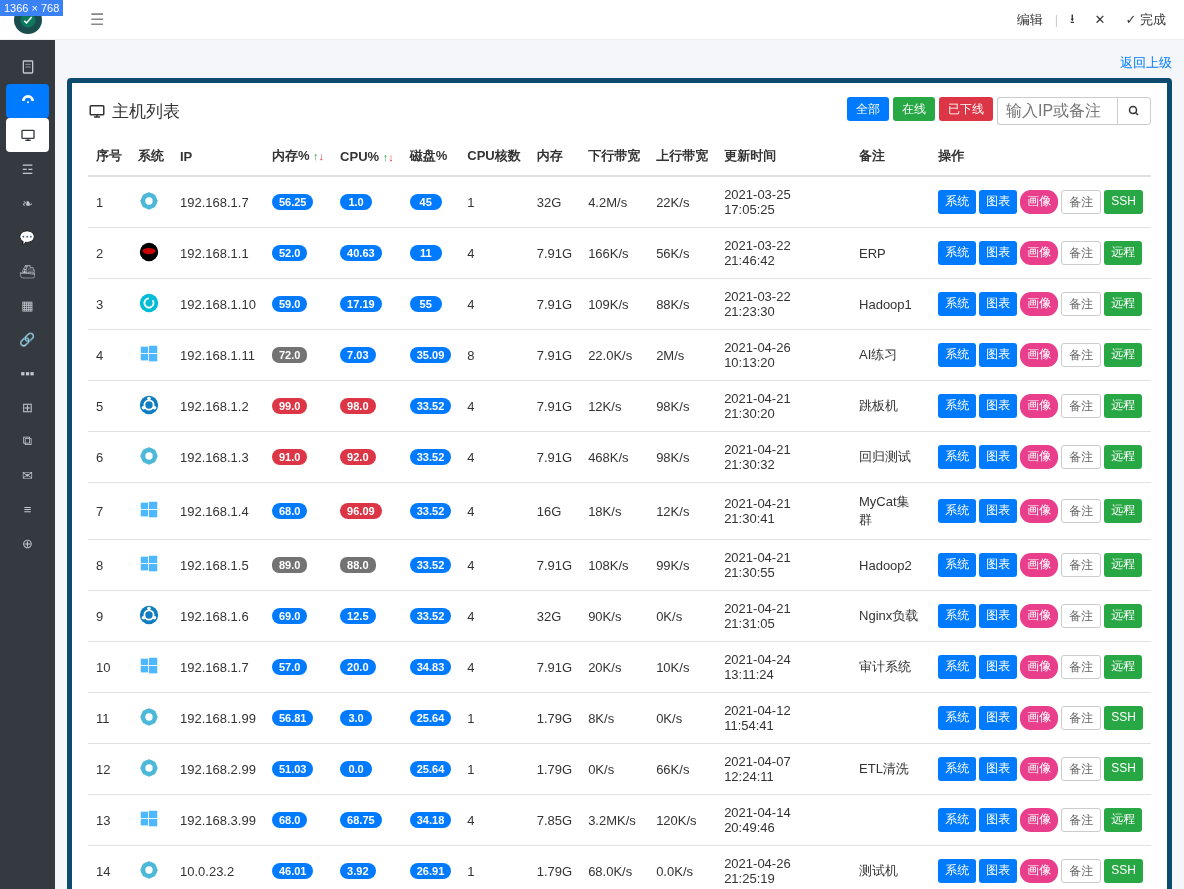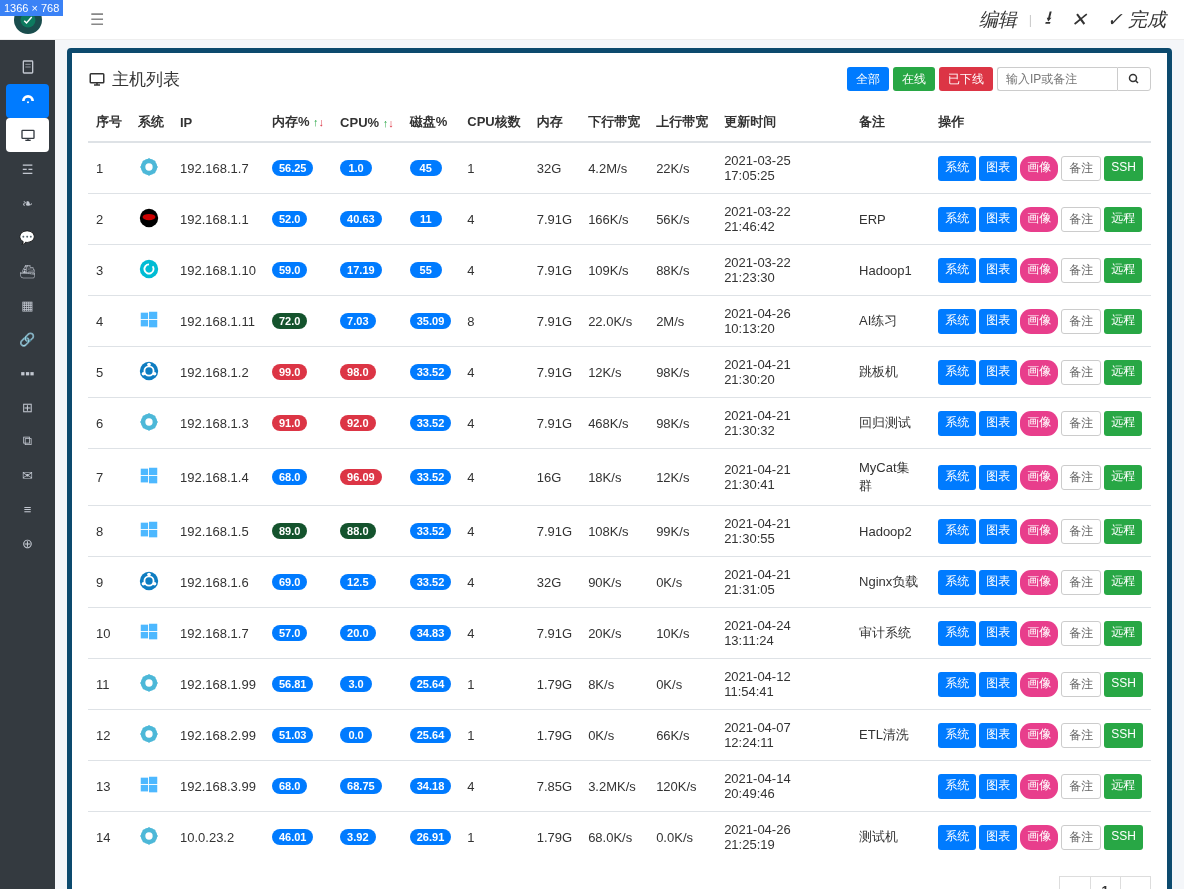--- a/index.html
+++ b/index.html
@@ -2,51 +2,51 @@
 <html><head>
 <meta charset="utf-8">
 <style>
 * { box-sizing: border-box; margin: 0; padding: 0; }
 body { font-family: -apple-system, "Helvetica Neue", Arial, sans-serif; font-size: 13px; color: #333; background: #fff; }
 .topbar-badge { position: absolute; top: 0; left: 0; background: #3b82f6; color: #fff; font-size: 11px; padding: 2px 4px; z-index: 100; }
 .topbar-logo { position: absolute; top: 6px; left: 14px; width: 28px; height: 28px; border-radius: 50%; background: #1a4d4d; display: flex; align-items: center; justify-content: center; z-index: 99; }
 .topbar { height: 40px; border-bottom: 1px solid #eee; display: flex; align-items: center; justify-content: space-between; padding: 0 10px 0 55px; }
 .hamburger { cursor: pointer; color: #888; font-size: 16px; padding-left: 35px; }
 .topbar-right { display: flex; align-items: center; gap: 4px; }
-.topbar-btn { padding: 3px 8px; font-size: 19px; cursor: pointer; color: #333; font-style: italic; }
+.topbar-btn { padding: 3px 8px; font-size: 13px; cursor: pointer; color: #333; }
 .topbar-divider { color: #ccc; }
 .layout { display: flex; min-height: calc(100vh - 40px); }
 .sidebar { width: 55px; background: #343a40; display: flex; flex-direction: column; padding-top: 10px; }
 .sidebar-item { height: 34px; display: flex; align-items: center; justify-content: center; color: #c2c7d0; cursor: pointer; }
 .sidebar-item.active { background: #007bff; color: #fff; border-radius: 4px; margin: 0 6px; }
 .sidebar-item.active-white { background: #fff; color: #343a40; border-radius: 4px; margin: 0 6px; }
 .main { flex: 1; background: #f4f6f9; padding: 8px 12px 0 12px; display: flex; flex-direction: column; }
 .breadcrumb-row { text-align: right; padding: 6px 0; }
 .breadcrumb-row a { color: #007bff; text-decoration: none; font-size: 13px; }
 .card { background: #fff; border-radius: 4px; padding: 14px 16px; border: 5px solid #0c4a6e; flex: 1; }
 .card-header { display: flex; justify-content: space-between; align-items: center; margin-bottom: 12px; }
 .card-title { font-size: 17px; font-weight: 500; display: flex; align-items: center; gap: 6px; }
 .filters { display: flex; align-items: flex-start; gap: 4px; }
 .btn { display: inline-block; padding: 5px 9px; border-radius: 3px; font-size: 12px; color: #fff; cursor: pointer; border: none; line-height: 1.2; }
 .btn-primary { background: #007bff; }
 .btn-success { background: #28a745; }
 .btn-danger { background: #dc3545; }
 .btn-pink { background: #e83e8c; border-radius: 11px; }
 .btn-outline { background: #fff; color: #666; border: 1px solid #ccc; }
 .search-wrap { display: flex; }
-.search-input { border: 1px solid #ccc; border-right: none; padding: 4px 8px; font-size: 12px; width: 120px; border-radius: 3px 0 0 3px; }
+.search-input { border: 1px solid #ccc; border-right: none; padding: 4px 8px; font-size: 16px; width: 120px; border-radius: 3px 0 0 3px; }
 .search-btn { border: 1px solid #ccc; background: #fff; padding: 4px 10px; cursor: pointer; border-radius: 0 3px 3px 0; }
 table { width: 100%; border-collapse: collapse; }
 th, td { text-align: left; padding: 10px 8px; border-top: 1px solid #dee2e6; font-size: 13px; vertical-align: middle; }
 th { font-weight: 700; border-top: none; border-bottom: 2px solid #dee2e6; white-space: nowrap; }
 .sort-up { color: #28a745; font-size: 11px; }
 .sort-down { color: #dc3545; font-size: 11px; }
 .badge { display: inline-block; padding: 2px 7px; border-radius: 8px; color: #fff; font-size: 11px; font-weight: 600; min-width: 32px; text-align: center; }
 .badge-blue { background: #007bff; }
-.badge-orange { background: #14532d; }
+.badge-orange { background: #737373; border-radius: 7px; }
 .badge-red { background: #dc3545; }
 .os-icon { width: 22px; height: 22px; display: inline-flex; align-items: center; justify-content: center; }
 .actions { white-space: nowrap; display: flex; gap: 3px; }
 .actions .btn { padding: 4px 7px; font-size: 12px; }
 .pagination { display: flex; justify-content: flex-end; gap: 0; margin-top: 14px; }
 .page-btn { border: 1px solid #ddd; padding: 6px 11px; font-size: 13px; cursor: pointer; background: #fff; }
 .page-btn + .page-btn { border-left: none; }
 .page-btn.active { font-weight: 700; }
 .footer { padding: 14px 16px; font-size: 13px; color: #555; display: flex; justify-content: space-between; border-top: 1px solid #eee; margin-top: 12px; background: #fff; }
 svg { display: block; }
@@ -103,20 +103,21 @@
     <div class="sidebar-item">🔗</div>
     <div class="sidebar-item">▪▪▪</div>
     <div class="sidebar-item">⊞</div>
     <div class="sidebar-item">⧉</div>
     <div class="sidebar-item">✉</div>
     <div class="sidebar-item">≡</div>
     <div class="sidebar-item">⊕</div>
   </div>
 
   <div class="main">
+    <div class="breadcrumb-row"><a href="#">返回上级</a></div>
 
     <div class="card">
       <div class="card-header">
         <div class="card-title">
           <svg width="18" height="18" viewBox="0 0 24 24" fill="none" stroke="#333" stroke-width="2">
               <rect x="3" y="5" width="18" height="12" rx="1"></rect>
               <line x1="8" y1="20" x2="16" y2="20"></line>
               <line x1="12" y1="17" x2="12" y2="20"></line>
             </svg>
           <span>主机列表</span>

